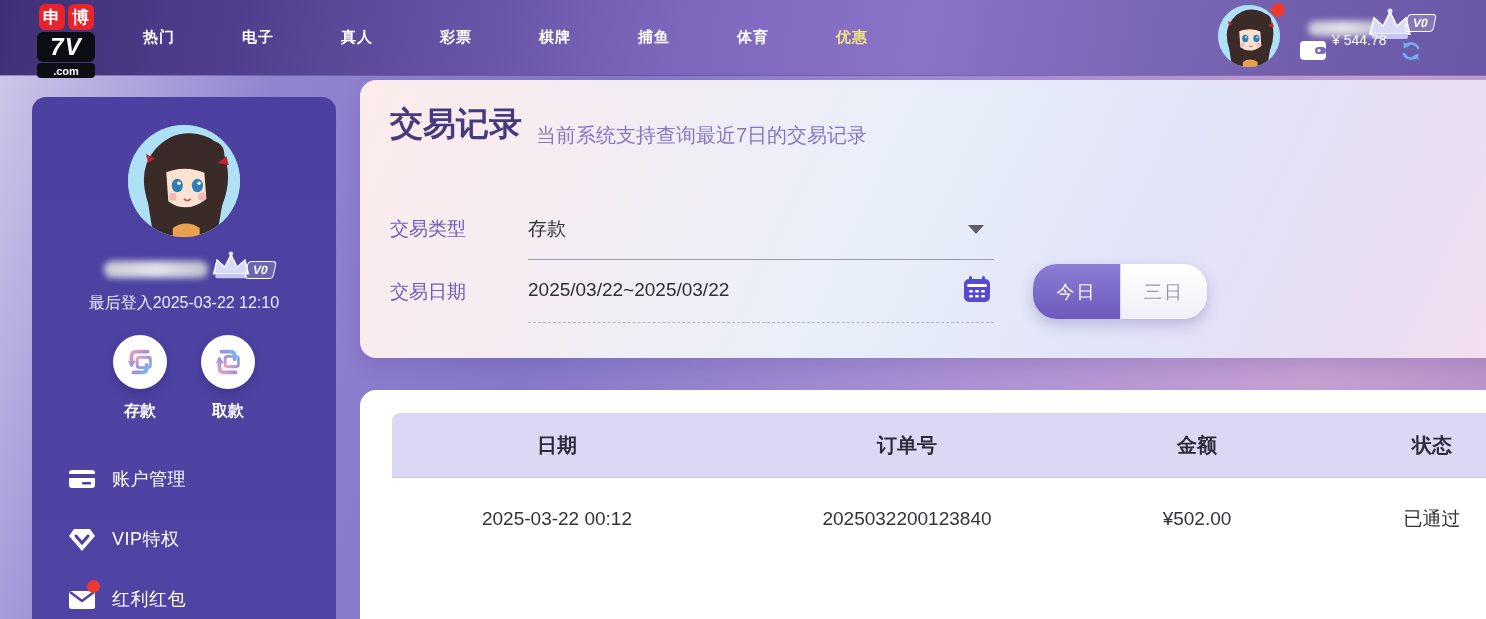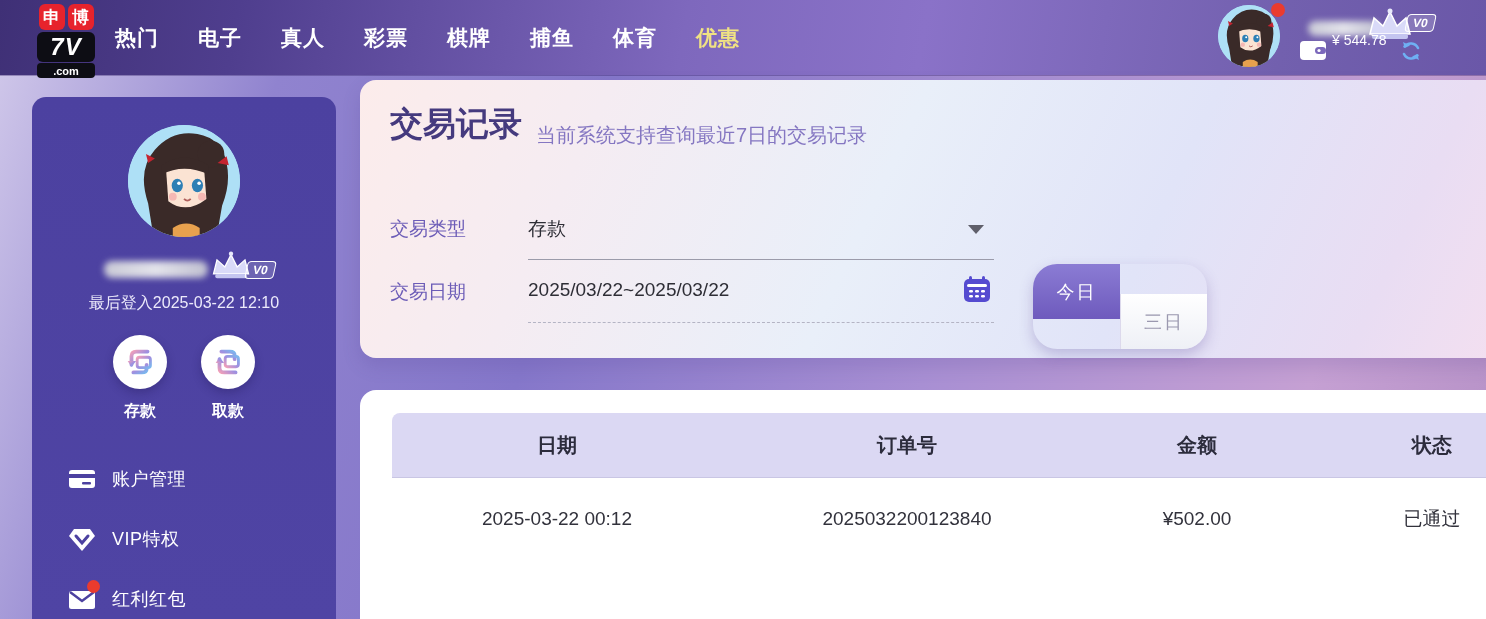--- a/index.html
+++ b/index.html
@@ -15,21 +15,21 @@
   .logo { position:absolute; left:30px; top:4px; width:72px; }
   .logo-top { display:flex; gap:3px; justify-content:center; }
   .logo-sq { width:26px; height:26px; background:#e7232c; border-radius:6px; color:#fff;
     font-weight:bold; font-size:17px; display:flex; align-items:center; justify-content:center; }
   .logo-mid { margin:2px auto 0; width:58px; height:30px; background:#0d0d14; border-radius:6px;
     color:#fff; font-weight:900; font-size:24px; letter-spacing:1px; display:flex;
     align-items:center; justify-content:center; font-style:italic; }
   .logo-bot { margin:1px auto 0; width:58px; height:15px; background:#0d0d14; border-radius:4px;
     color:#fff; font-weight:bold; font-size:11px; display:flex; align-items:center; justify-content:center; }
   .nav-links { position:absolute; left:115px; top:0; height:75px; display:flex; gap:39px; align-items:center; }
-  .nav-link { color:#fff; font-size:21px; font-weight:700; letter-spacing:1px; cursor:pointer; white-space:nowrap; }
+  .nav-link { color:#fff; font-size:15px; font-weight:700; letter-spacing:1px; cursor:pointer; white-space:nowrap;margin-left:28px; }
   .nav-link.active { color:#f0e283;font-family:Liberation Serif, serif; }
   .nav-user-avatar { position:absolute; left:1218px; top:5px; width:62px; height:62px;
     border-radius:50%; overflow:hidden; background:#aee0f6; }
   .nav-red-dot { position:absolute; left:1271px; top:3px; width:14px; height:14px;
     border-radius:50%; background:#ea3b2e; }
   .blur-blob { background:linear-gradient(90deg,#c9c9d6,#e3e3ea,#bfbfd0); filter:blur(3px);
     border-radius:8px; }
   .nav-name-blob { position:absolute; left:1308px; top:21px; width:72px; height:15px; }
   .crown-wrap { position:absolute; left:1366px; top:7px; width:48px; height:36px; }
   .v0-badge { position:absolute; display:inline-block; transform:skewX(-12deg);
@@ -80,21 +80,21 @@
   .caret-down { position:absolute; left:608px; top:145px; width:0; height:0;
     border-left:8px solid transparent; border-right:8px solid transparent;
     border-top:9px solid #5f5f6a; cursor:pointer; }
   .calendar-wrap { position:absolute; left:602px; top:194px; width:30px; height:30px; cursor:pointer; }
   .btn-group { position:absolute; left:673px; top:184px; display:flex;
     border-radius:24px; overflow:hidden; box-shadow:0 6px 14px rgba(90,70,150,.28); }
   .range-btn { width:87px; height:55px; font-size:18px; letter-spacing:2px;
     display:flex; align-items:center; justify-content:center; cursor:pointer;
     background:linear-gradient(180deg,#ffffff 0%,#eef0f6 100%); color:#9b98af;
     font-family:"Liberation Sans", sans-serif; }
-  .range-btn + .range-btn { border-left:1px solid #dcd9ec;margin-top:30px; }
+  .range-btn + .range-btn { border-left:1px solid #dcd9ec; }
   .range-btn.active { background:linear-gradient(180deg,#8b7cd4 0%,#6e5abd 100%);
     color:#fff; border-left:none; }
 
   
   .card2 { position:absolute; left:360px; top:390px; width:1126px; height:229px;
     border-radius:16px 0 0 0; background:#ffffff; overflow:hidden; }
   .tx-table { position:absolute; left:32px; top:23px; width:1170px; }
   .t-header { display:flex; height:65px; background:#dbd8f3; border-radius:8px 8px 0 0;
     border-bottom:1px solid #c9c6e4; }
   .t-row { display:flex; height:82px; background:#fff; }

